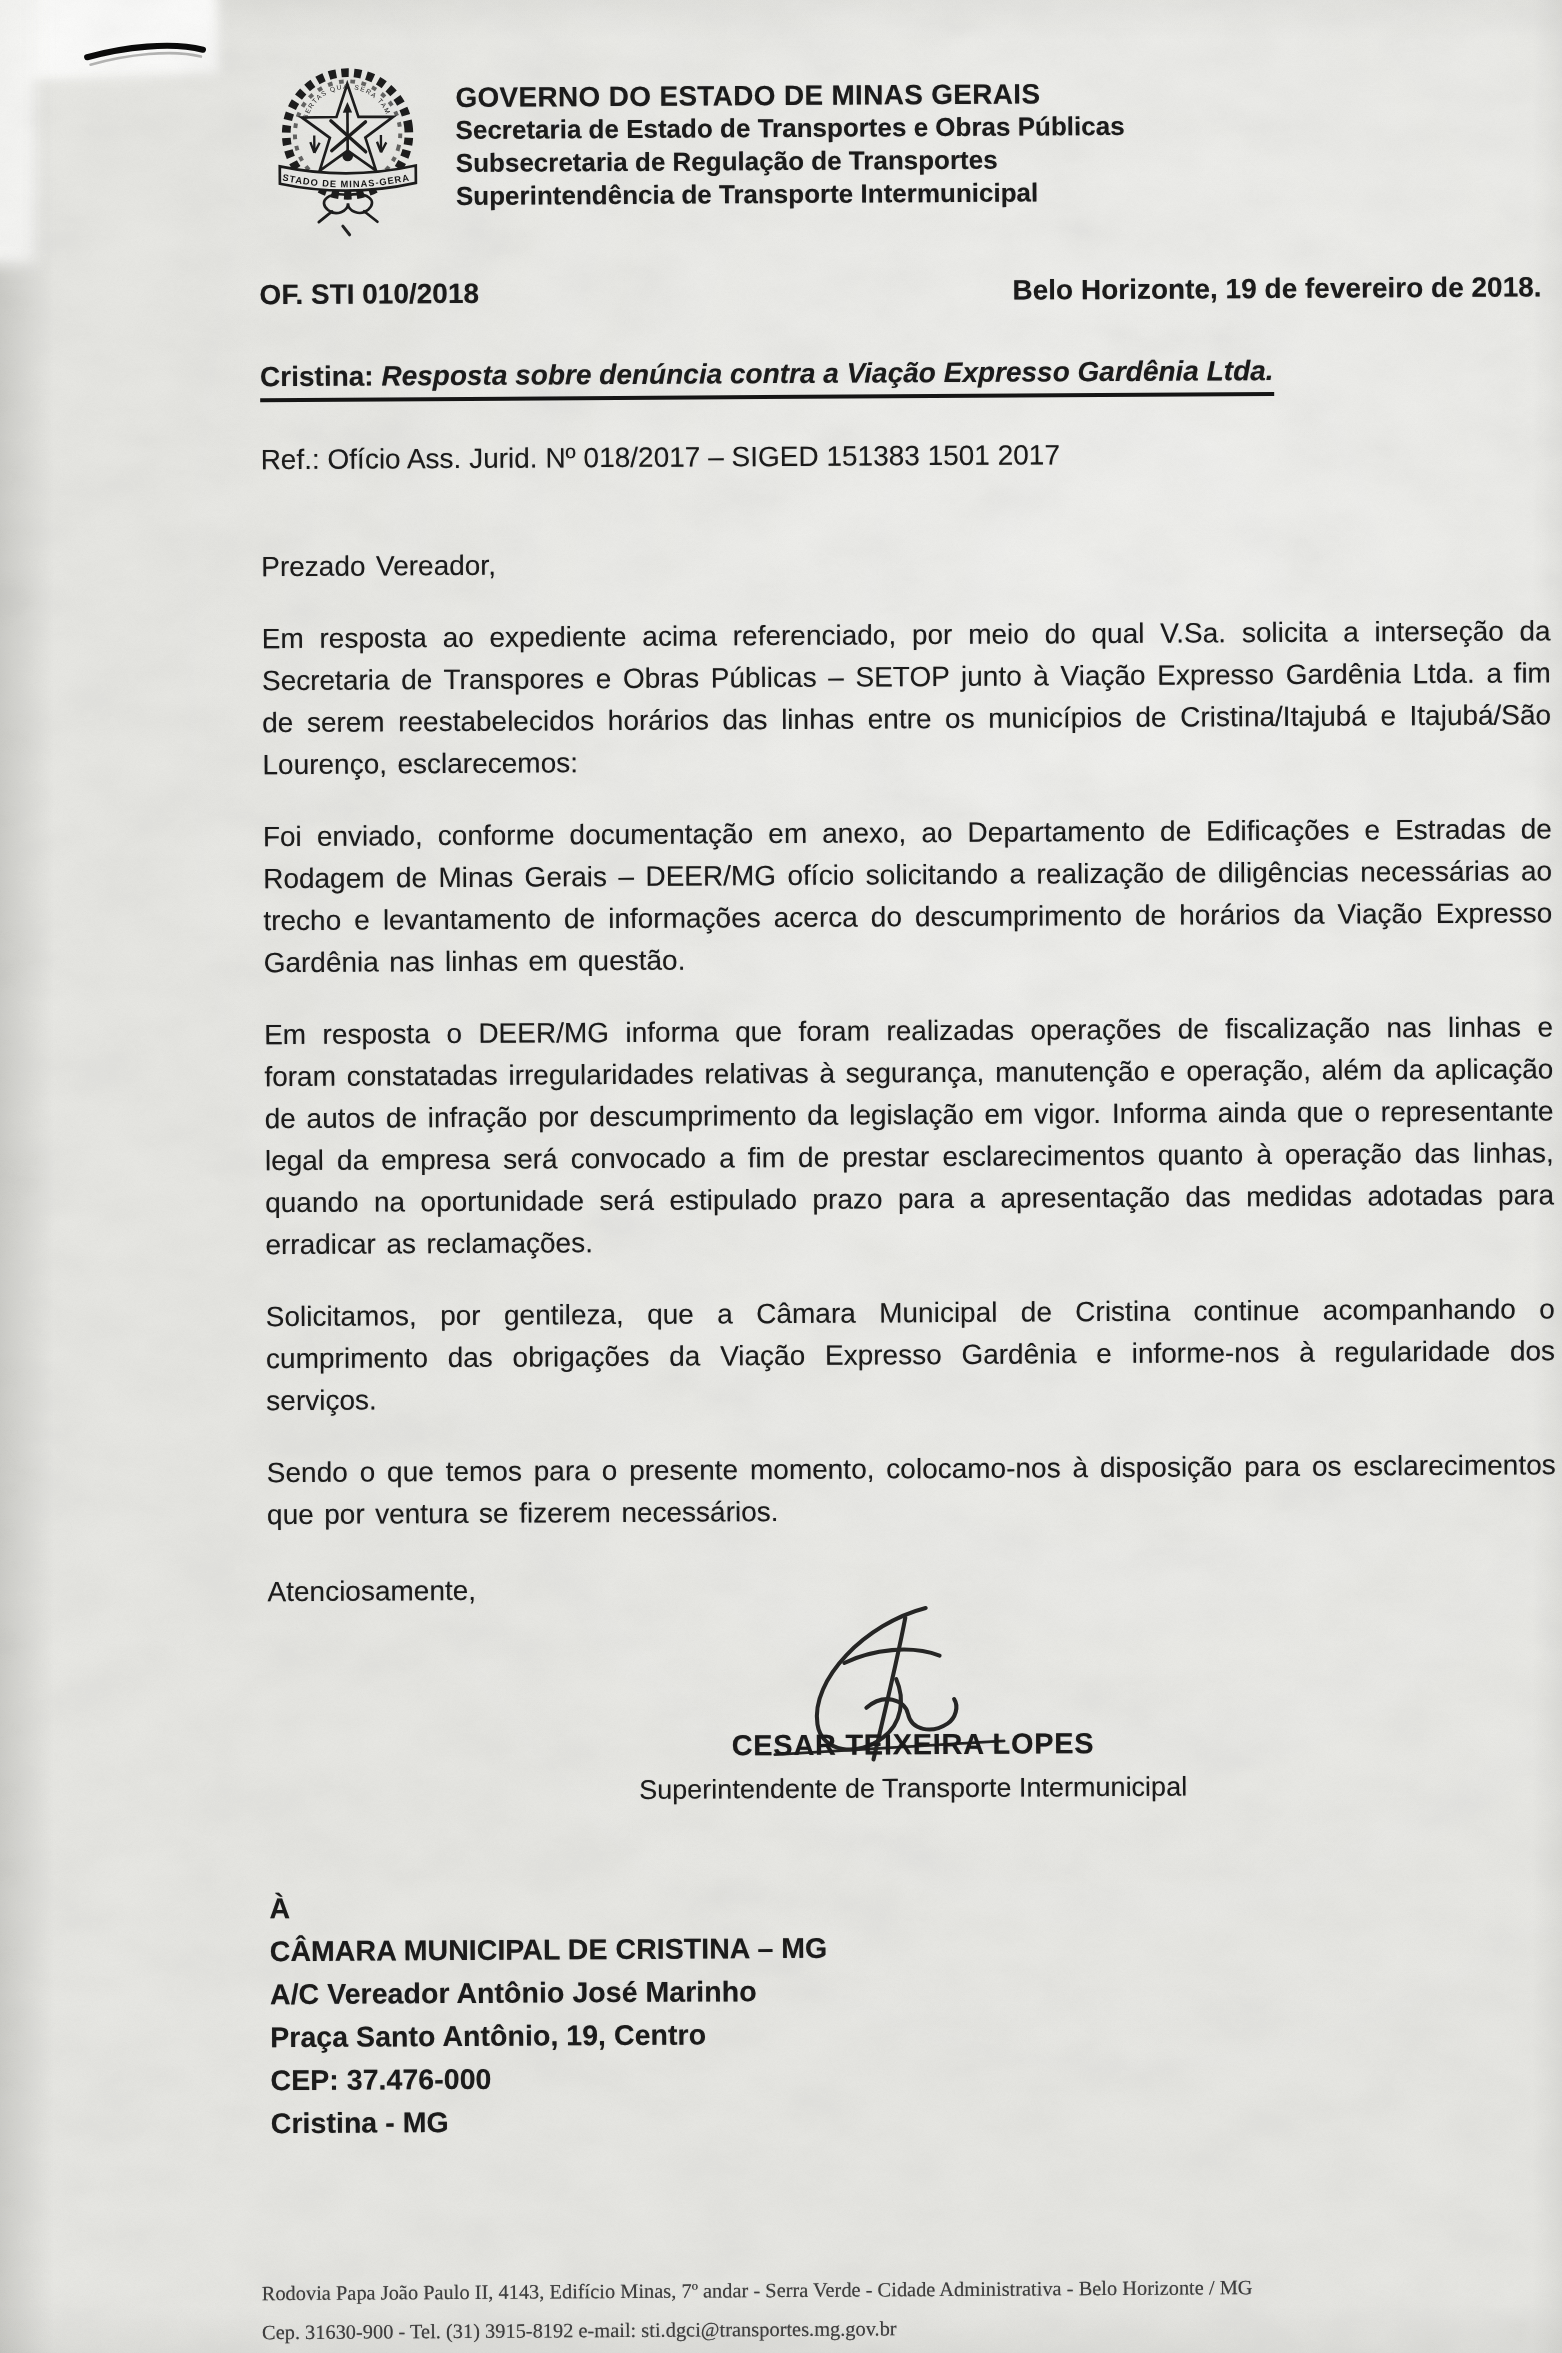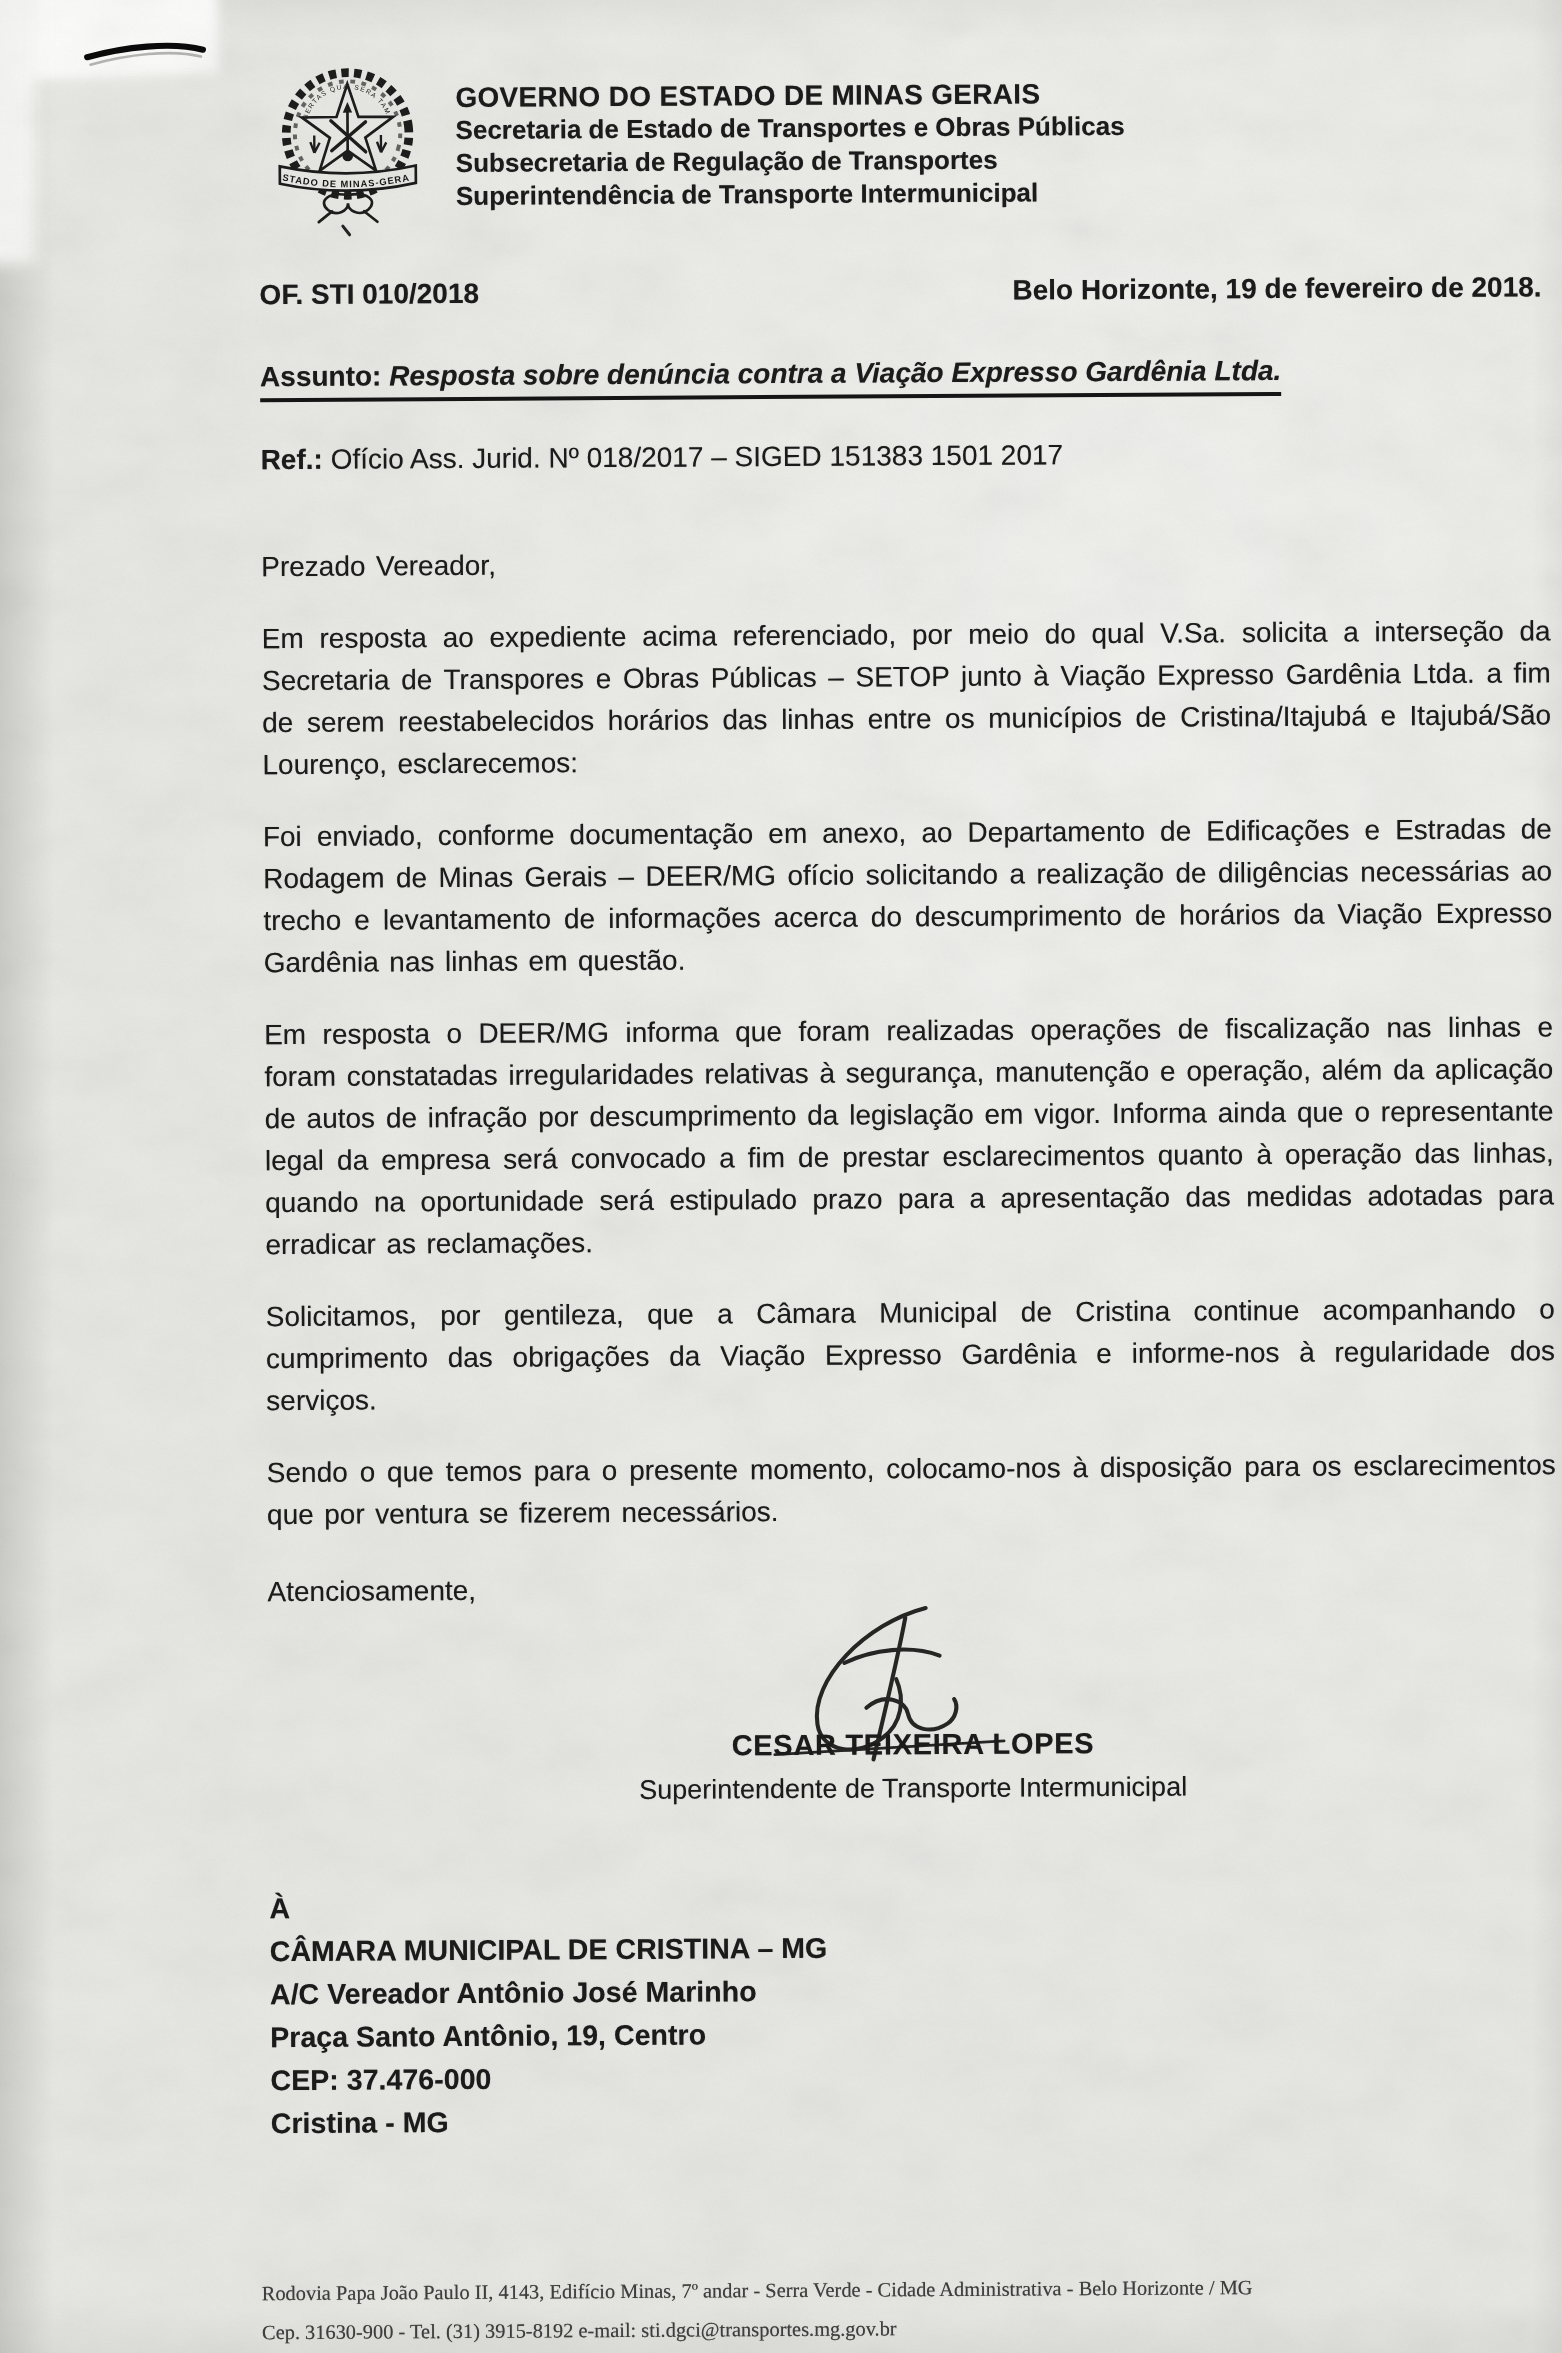--- a/index.html
+++ b/index.html
@@ -24,21 +24,21 @@
   .org-l{font-size:26px;line-height:33px;}
 
   .ref-row{position:absolute;left:264px;top:276px;width:1282px;display:flex;justify-content:space-between;font-weight:bold;font-size:28px;}
 
   .subject{position:absolute;left:264px;top:358px;font-size:28px;white-space:nowrap;}
   .subject-underline{border-bottom:4.1px solid #151515;padding-bottom:5.4px;display:inline-block;}
   .subject-label{font-weight:bold;}
   .subject-text{font-style:italic;font-weight:bold;}
 
   .refline{position:absolute;left:264px;top:441px;font-size:28px;white-space:nowrap;}
-  .ref-label{font-weight:bold;}
+  .ref-label{font-weight:normal;}
 
   .bodytext{position:absolute;left:264px;top:543px;width:1289px;font-size:28px;line-height:42px;text-align:justify;word-spacing:2.7px;}
   .bodytext p{margin:0;}
   .bodytext p + p{margin-top:30px;}
   .salutation{text-align:left;}
 
   .valediction{position:absolute;left:264px;top:1573px;font-size:28px;}
 
   .signature-svg{position:absolute;left:760px;top:1598px;}
 
@@ -106,21 +106,21 @@
       </div>
     </header>
 
     <div class="ref-row ink">
       <span>OF. STI 010/2018</span>
       <span>Belo Horizonte, 19 de fevereiro de 2018.</span>
     </div>
 
     <div class="subject ink">
       <span class="subject-underline">
-        <span class="subject-label">Assunto:</span>
+        <span class="subject-label">Cristina:</span>
         <span class="subject-text">Resposta sobre denúncia contra a Viação Expresso Gardênia Ltda.</span>
       </span>
     </div>
 
     <div class="refline ink">
       <span class="ref-label">Ref.:</span>
       <span>Ofício Ass. Jurid. Nº 018/2017 – SIGED 151383 1501 2017</span>
     </div>
 
     <div class="bodytext ink">

